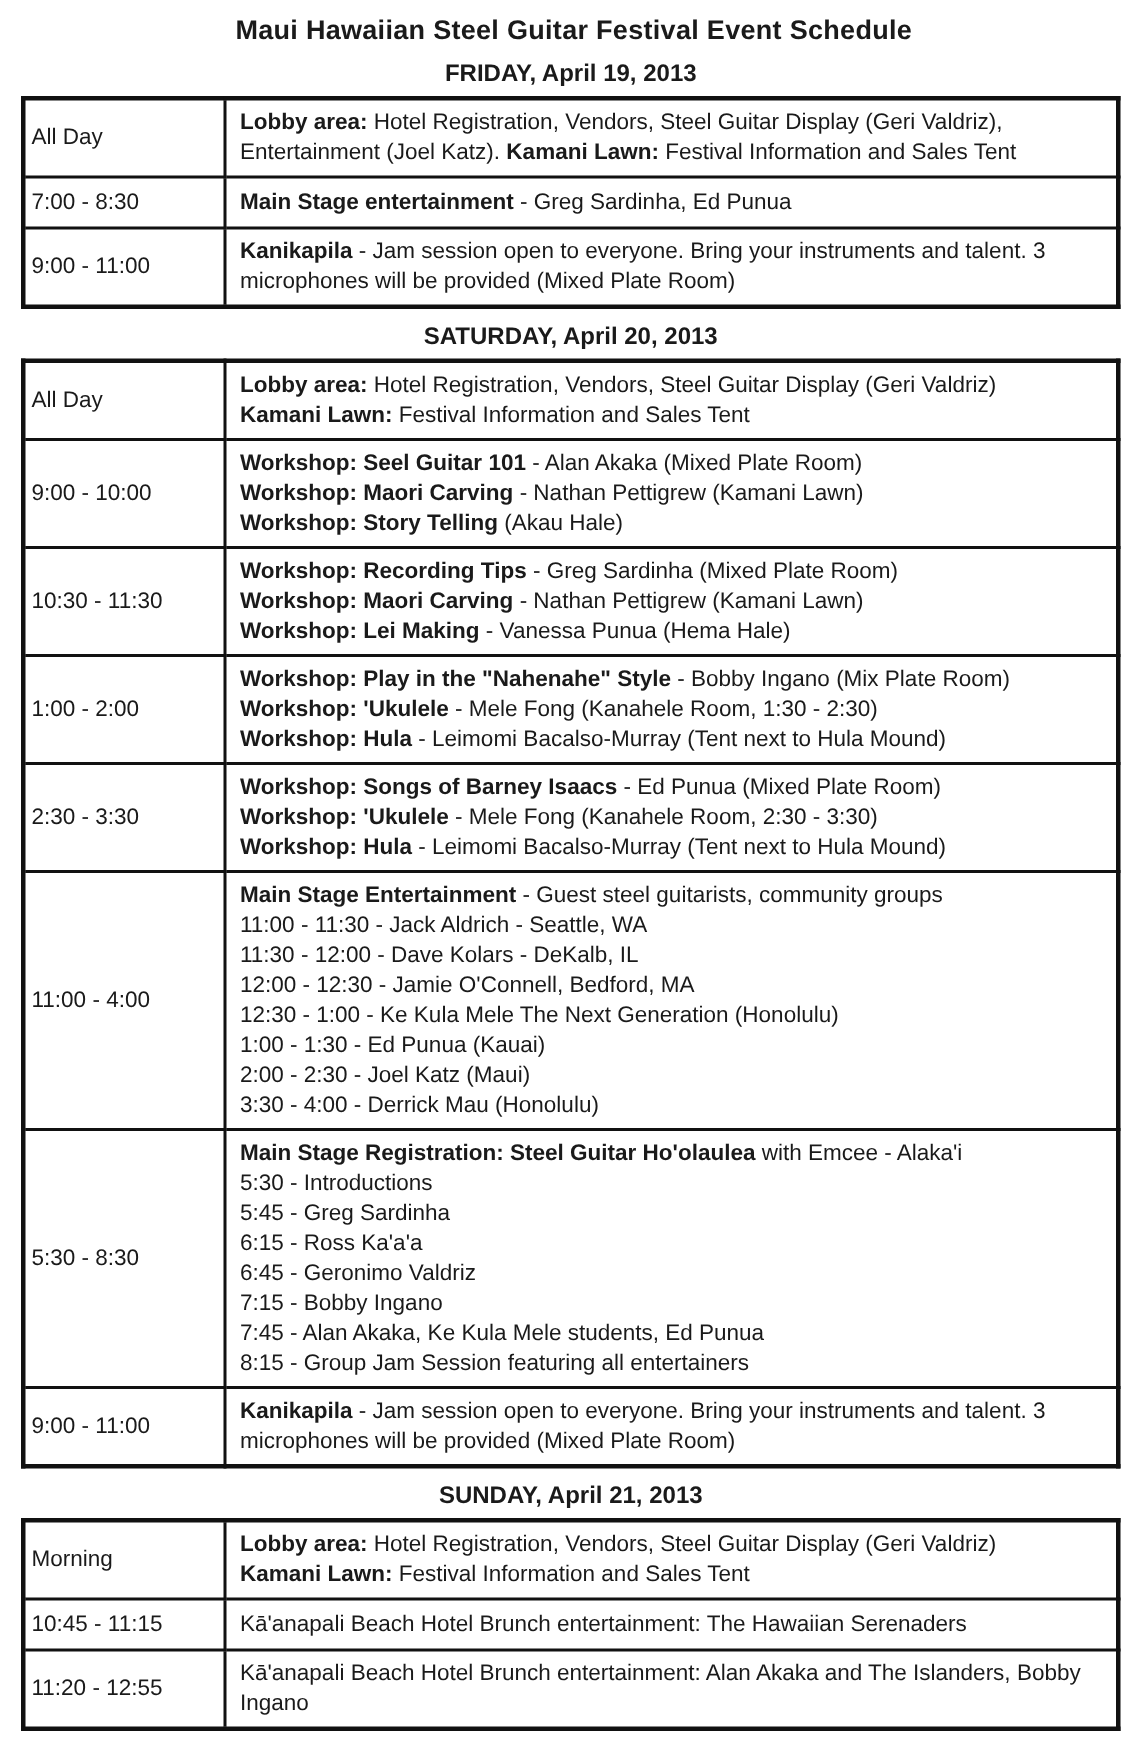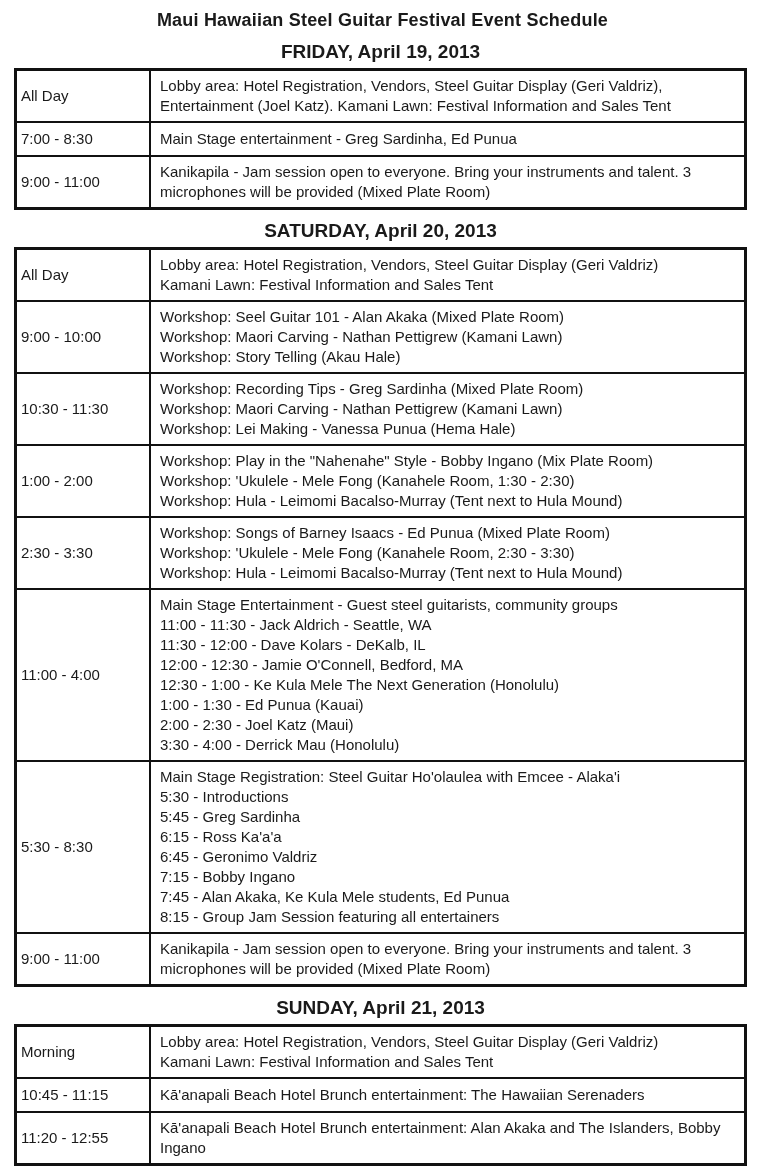--- a/index.html
+++ b/index.html
@@ -18,21 +18,21 @@
   .title {
     text-align: center;
     font-weight: bold;
     font-size: 18px;
     margin: 2px 0 6px 4px;
     letter-spacing: 0.2px;
   }
   .day-heading {
     text-align: center;
     font-weight: bold;
-    font-size: 19px;
+    font-size: 16px;
     margin: 10px 0 5px 0;
   }
   table.schedule {
     border-collapse: collapse;
     border: 3px solid #111;
     width: 733px;
     margin: 0 auto;
     table-layout: fixed;
   }
   table.schedule td {
@@ -44,21 +44,21 @@
   td.time-cell {
     width: 124px;
     text-align: left;
     padding: 6px 4px;
     white-space: nowrap;
   }
   td.event-cell {
     padding: 5px 9px;
   }
   .event-line { }
-  .b { font-weight: normal; }
+  .b { font-weight: bold; }
 </style>
 </head>
 <body>
 
 <div class="page">
   <div class="title">Maui Hawaiian Steel Guitar Festival Event Schedule</div>
   <div id="days">
       <section>
         <div class="day-heading">FRIDAY, April 19, 2013</div>
         <table class="schedule">

